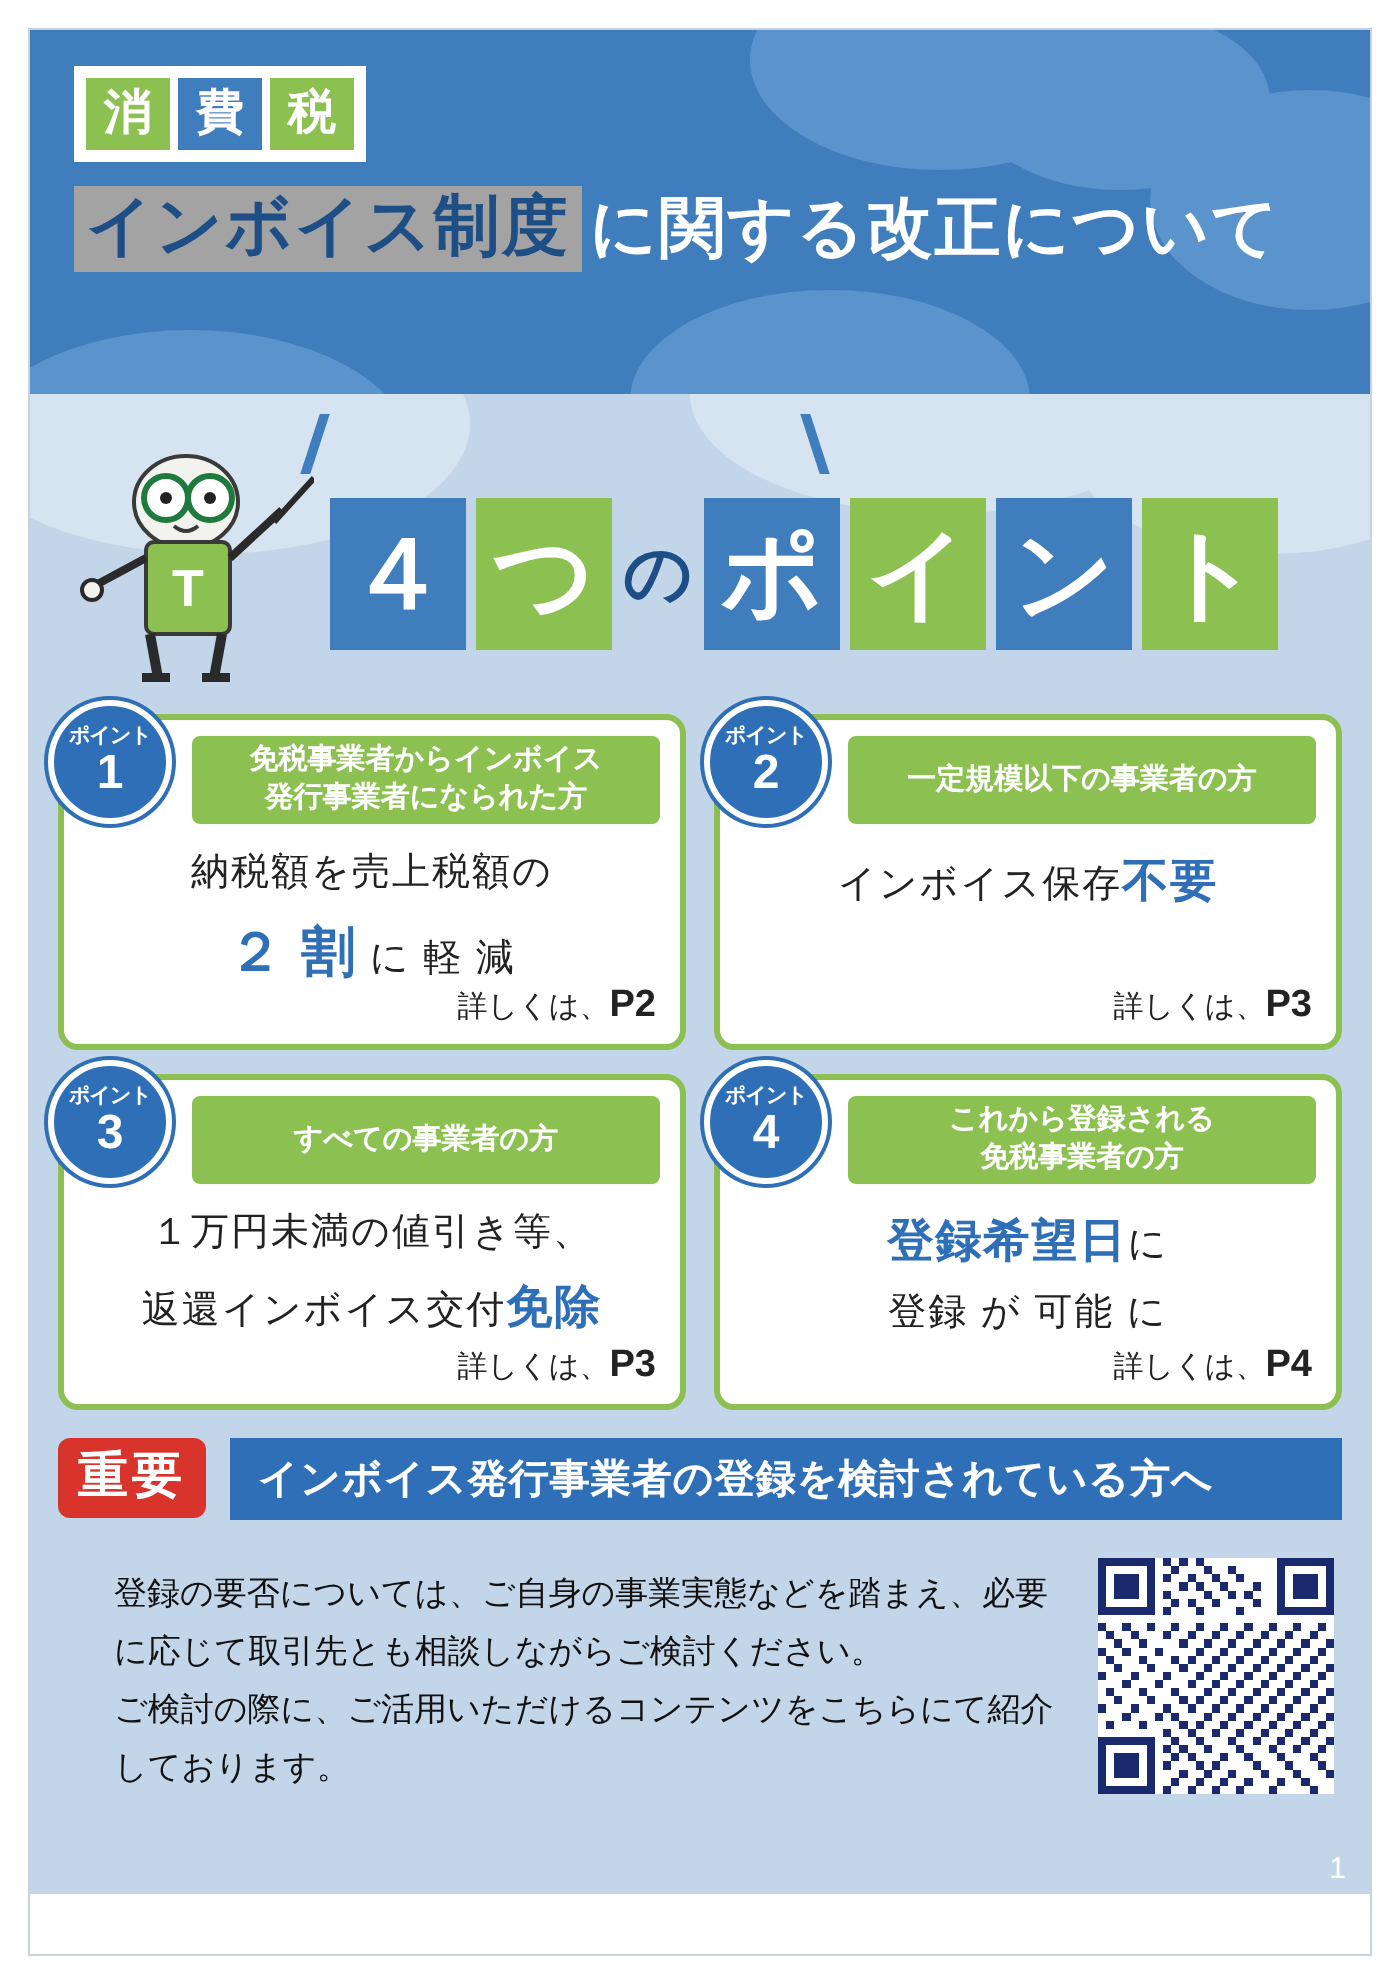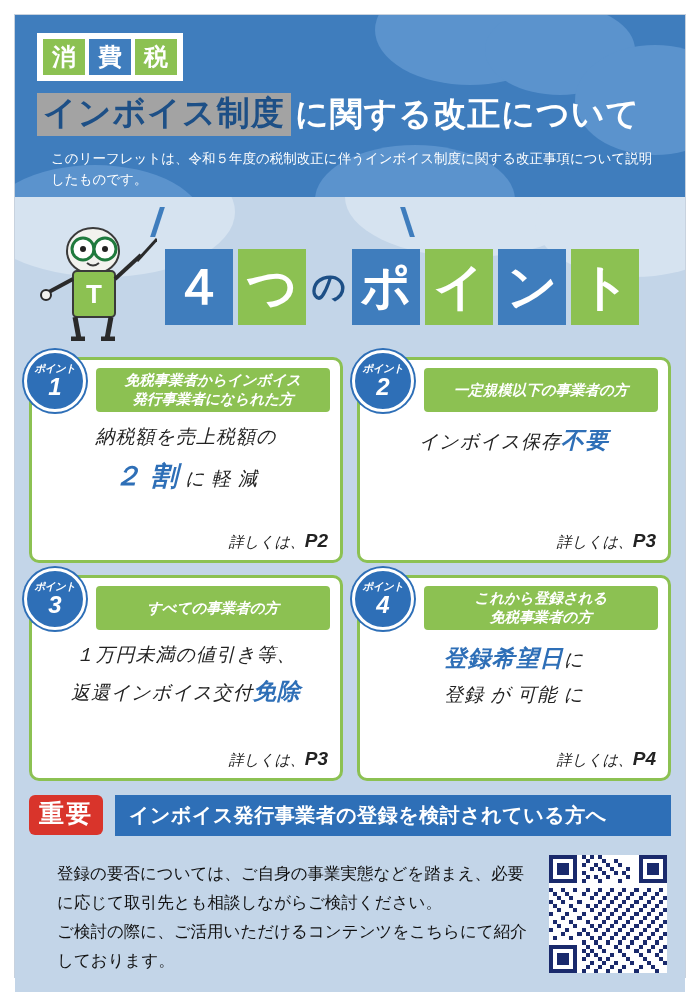--- a/index.html
+++ b/index.html
@@ -126,23 +126,22 @@
     display: grid;
     grid-template-columns: 1fr 1fr;
     gap: 12px 14px;
     background: #c3d5e8;
   }
   .card {
     position: relative;
     background: #ffffff;
     border: 3px solid #8cc152;
     border-radius: 10px;
-    height: 206px;
+    height: 168px;
     padding: 8px 10px 8px 10px;
-    font-style: italic;
   }
   .card-head {
     background: #8cc152;
     color: #ffffff;
     border-radius: 4px;
     margin-left: 54px;
     min-height: 44px;
     display: flex;
     align-items: center;
     justify-content: center;
@@ -258,21 +257,20 @@
         <span class="g">消</span>
         <span class="b">費</span>
         <span class="g">税</span>
       </div>
 
       <div class="title-row">
         <span class="title-hl">インボイス制度</span>
         <span class="title-rest">に関する改正について</span>
       </div>
 
-      <div class="lead">このリーフレットは、令和５年度の税制改正に伴うインボイス制度に関する改正事項について説明したものです。</div>
       
     </div>
   </div>
 
   <div class="points-band">
     <div class="band-cloud" style="left:-40px; top:-50px; width:260px; height:130px;"></div>
     <div class="band-cloud" style="left:330px; top:-60px; width:250px; height:120px;"></div>
     <div class="band-cloud" style="left:520px; top:-30px; width:200px; height:110px;"></div>
 
     <svg class="mascot" viewBox="0 0 120 120">

